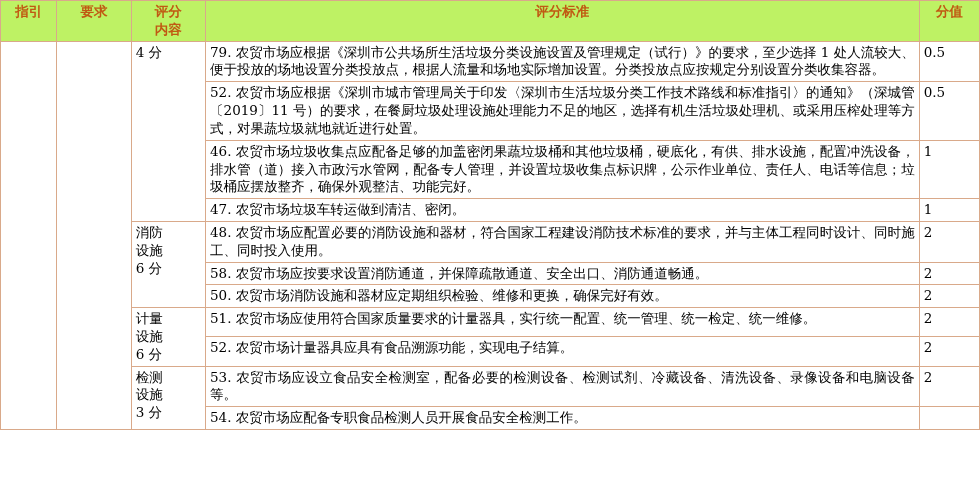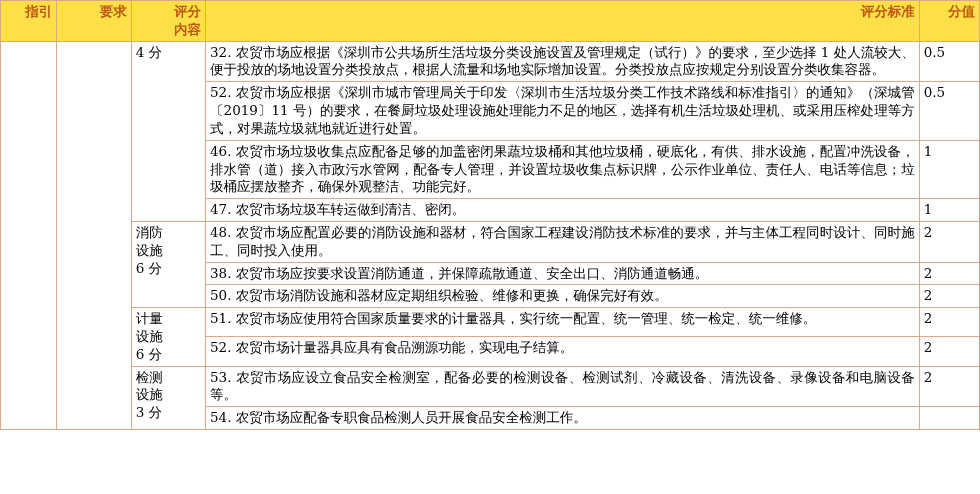--- a/index.html
+++ b/index.html
@@ -21,24 +21,24 @@
   }
   table.score-table td, table.score-table th {
     border: 1px solid #d9a98a;
     vertical-align: top;
     padding: 2px 4px;
     font-size: 13.5px;
     line-height: 1.32;
     font-family: "DejaVu Serif", "Liberation Serif", serif;
   }
   thead th {
-    background: #fde047;
+    background: #bef264;
     color: #c05a13;
     font-weight: bold;
-    text-align: right;
+    text-align: center;
     vertical-align: middle;
     font-size: 14px;
     height: 34px;
     font-family: "DejaVu Serif", "Liberation Serif", serif;
   }
   .col-guide   { width: 56px; }
   .col-req     { width: 74px; }
   .col-item    { width: 74px; }
   .col-std     { width: 710px; }
   .col-val     { width: 60px; }
@@ -82,21 +82,21 @@
 内容</th>
       <th>评分标准</th>
       <th>分值</th>
     </tr>
   </thead>
   <tbody>
     <tr>
       <td class="c-guide" rowspan="11"></td>
       <td class="c-req" rowspan="11"></td>
       <td class="c-item" rowspan="4">4 分</td>
-      <td class="c-std">32. 农贸市场应根据《深圳市公共场所生活垃圾分类设施设置及管理规定（试行）》的要求，至少选择 1 处人流较大、便于投放的场地设置分类投放点，根据人流量和场地实际增加设置。分类投放点应按规定分别设置分类收集容器。</td>
+      <td class="c-std">79. 农贸市场应根据《深圳市公共场所生活垃圾分类设施设置及管理规定（试行）》的要求，至少选择 1 处人流较大、便于投放的场地设置分类投放点，根据人流量和场地实际增加设置。分类投放点应按规定分别设置分类收集容器。</td>
       <td class="c-val">0.5</td>
     </tr>
     <tr>
       <td class="c-std">52. 农贸市场应根据《深圳市城市管理局关于印发〈深圳市生活垃圾分类工作技术路线和标准指引〉的通知》（深城管〔2019〕11 号）的要求，在餐厨垃圾处理设施处理能力不足的地区，选择有机生活垃圾处理机、或采用压榨处理等方式，对果蔬垃圾就地就近进行处置。</td>
       <td class="c-val">0.5</td>
     </tr>
     <tr>
       <td class="c-std">46. 农贸市场垃圾收集点应配备足够的加盖密闭果蔬垃圾桶和其他垃圾桶，硬底化，有供、排水设施，配置冲洗设备，排水管（道）接入市政污水管网，配备专人管理，并设置垃圾收集点标识牌，公示作业单位、责任人、电话等信息；垃圾桶应摆放整齐，确保外观整洁、功能完好。</td>
       <td class="c-val">1</td>
     </tr>
@@ -105,21 +105,21 @@
       <td class="c-val">1</td>
     </tr>
     <tr>
       <td class="c-item" rowspan="3">消防
 设施
 6 分</td>
       <td class="c-std">48. 农贸市场应配置必要的消防设施和器材，符合国家工程建设消防技术标准的要求，并与主体工程同时设计、同时施工、同时投入使用。</td>
       <td class="c-val">2</td>
     </tr>
     <tr>
-      <td class="c-std">38. 农贸市场应按要求设置消防通道，并保障疏散通道、安全出口、消防通道畅通。</td>
+      <td class="c-std">58. 农贸市场应按要求设置消防通道，并保障疏散通道、安全出口、消防通道畅通。</td>
       <td class="c-val">2</td>
     </tr>
     <tr>
       <td class="c-std">50. 农贸市场消防设施和器材应定期组织检验、维修和更换，确保完好有效。</td>
       <td class="c-val">2</td>
     </tr>
     <tr>
       <td class="c-item" rowspan="2">计量
 设施
 6 分</td>

